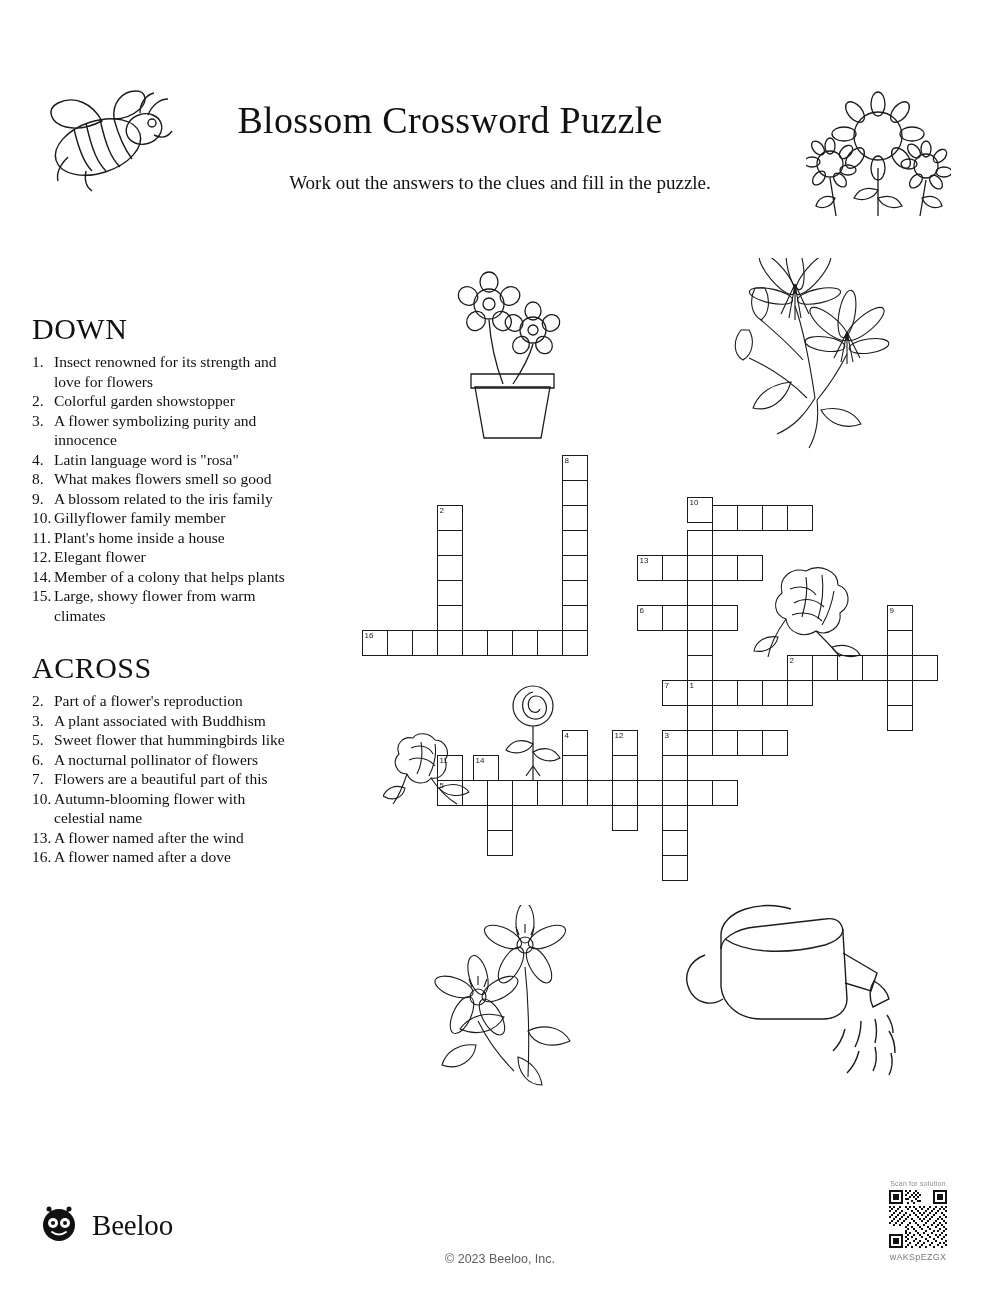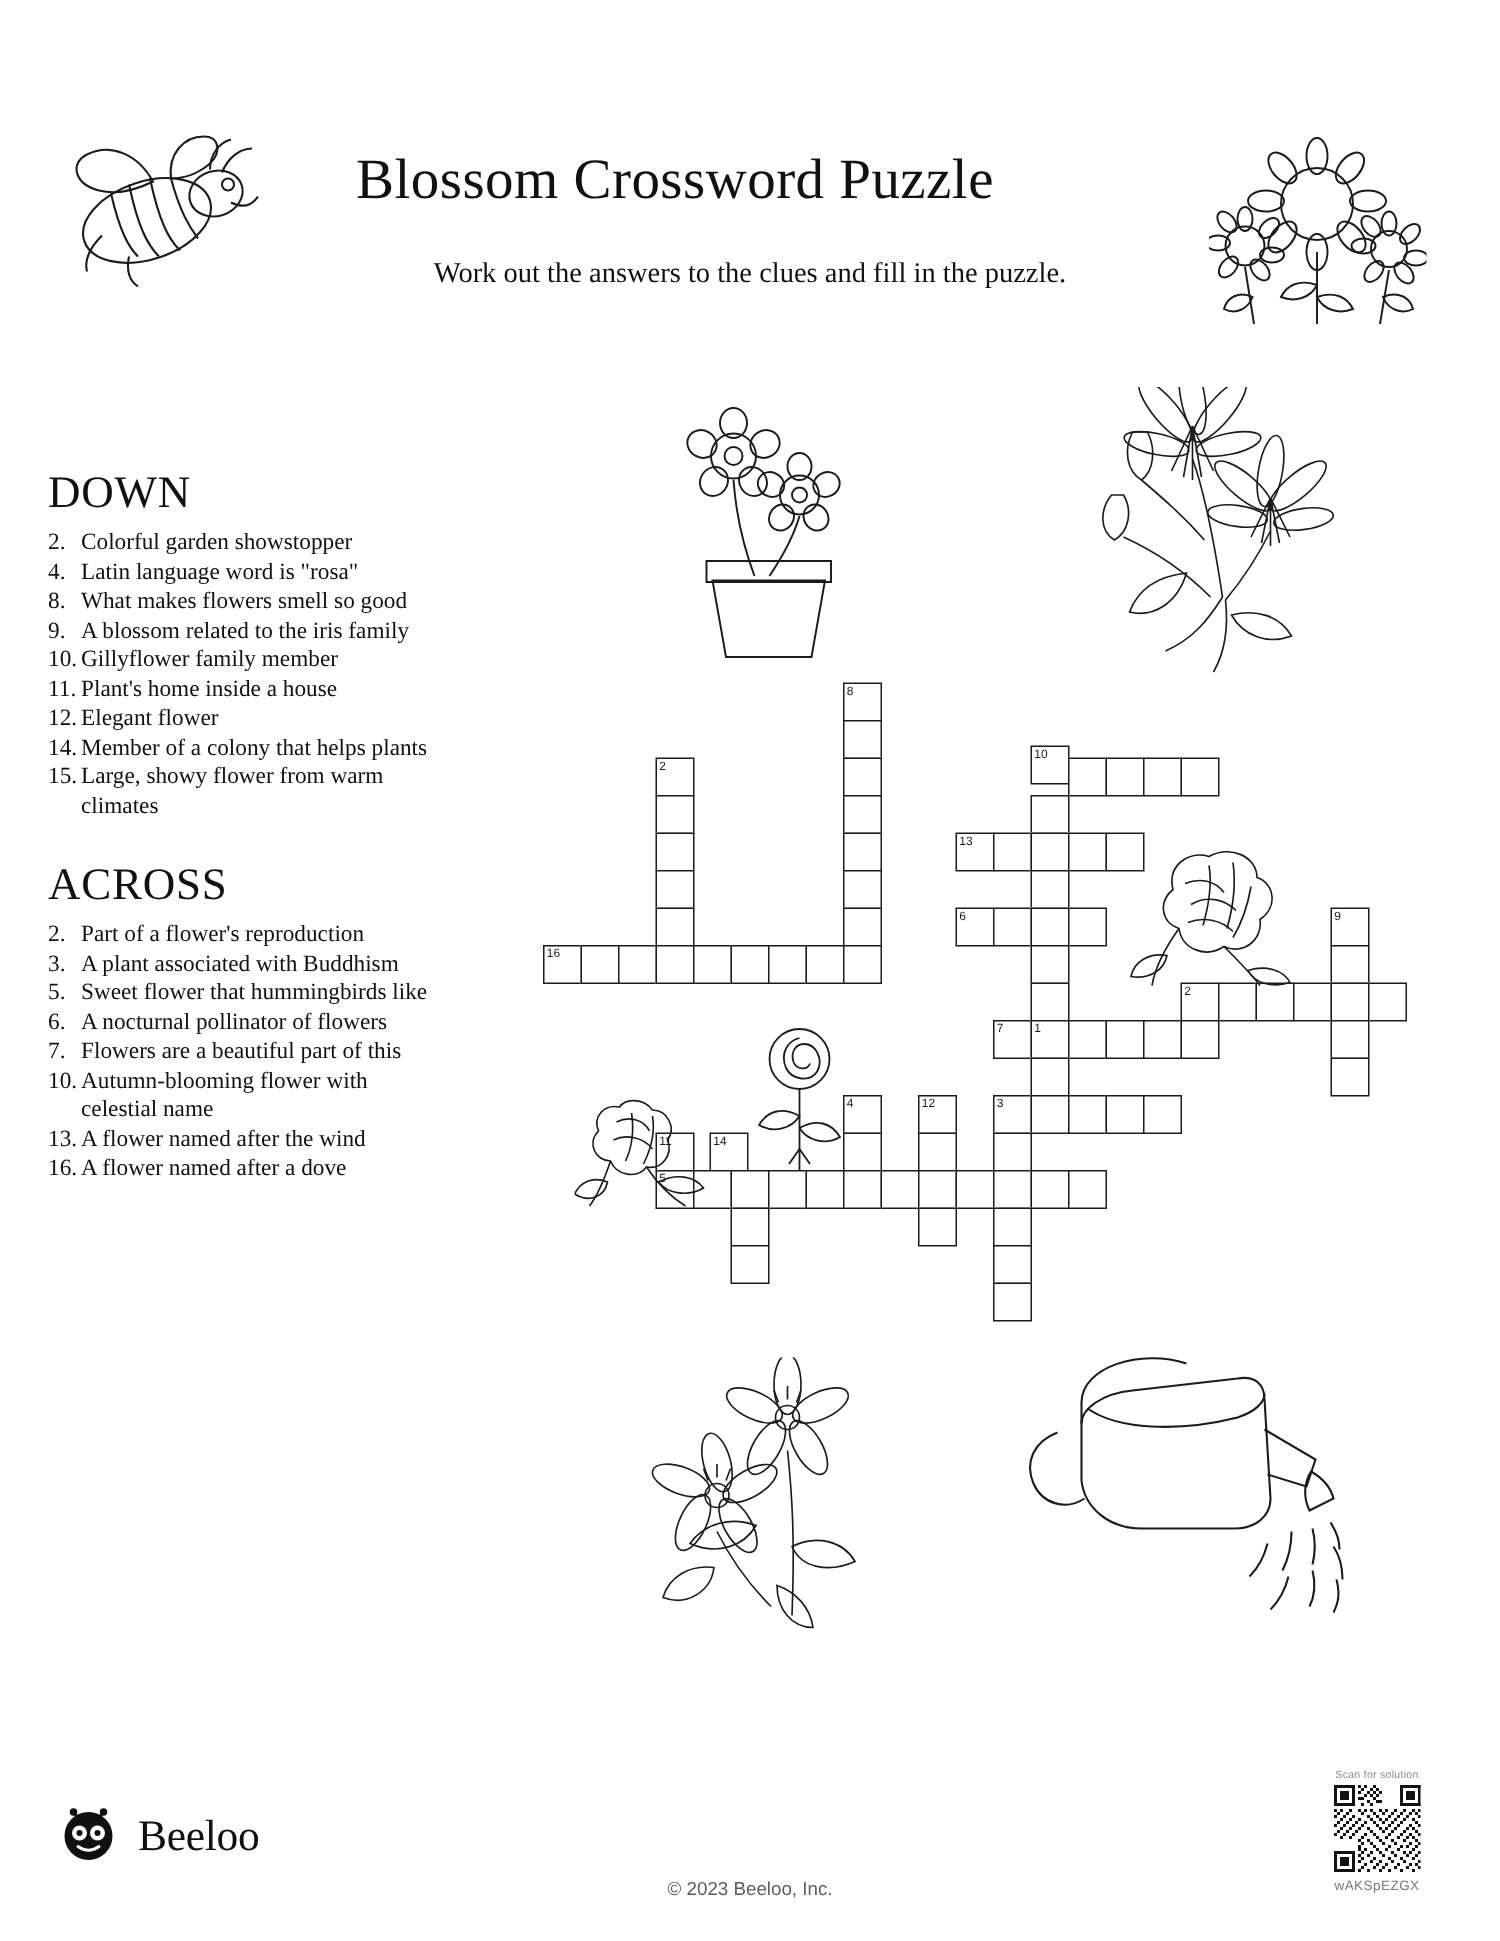--- a/index.html
+++ b/index.html
@@ -200,21 +200,23 @@
       <path d="M116 108 C126 104, 134 108, 136 116 C128 120, 119 116, 116 108 Z"></path>
     </svg>
   </div>
 </div>
 
 <div id="clues">
 
   <div id="down-block">
     <h2 class="clue-heading">DOWN</h2>
     <ul class="clue-list">
+      <li class="clue-item"><span class="clue-num">1.</span><span>Insect renowned for its strength and love for flowers</span></li>
       <li class="clue-item"><span class="clue-num">2.</span><span>Colorful garden showstopper</span></li>
+      <li class="clue-item"><span class="clue-num">3.</span><span>A flower symbolizing purity and innocence</span></li>
       <li class="clue-item"><span class="clue-num">4.</span><span>Latin language word is "rosa"</span></li>
       <li class="clue-item"><span class="clue-num">8.</span><span>What makes flowers smell so good</span></li>
       <li class="clue-item"><span class="clue-num">9.</span><span>A blossom related to the iris family</span></li>
       <li class="clue-item"><span class="clue-num">10.</span><span>Gillyflower family member</span></li>
       <li class="clue-item"><span class="clue-num">11.</span><span>Plant's home inside a house</span></li>
       <li class="clue-item"><span class="clue-num">12.</span><span>Elegant flower</span></li>
       <li class="clue-item"><span class="clue-num">14.</span><span>Member of a colony that helps plants</span></li>
       <li class="clue-item"><span class="clue-num">15.</span><span>Large, showy flower from warm climates</span></li>
     </ul>
   </div>

